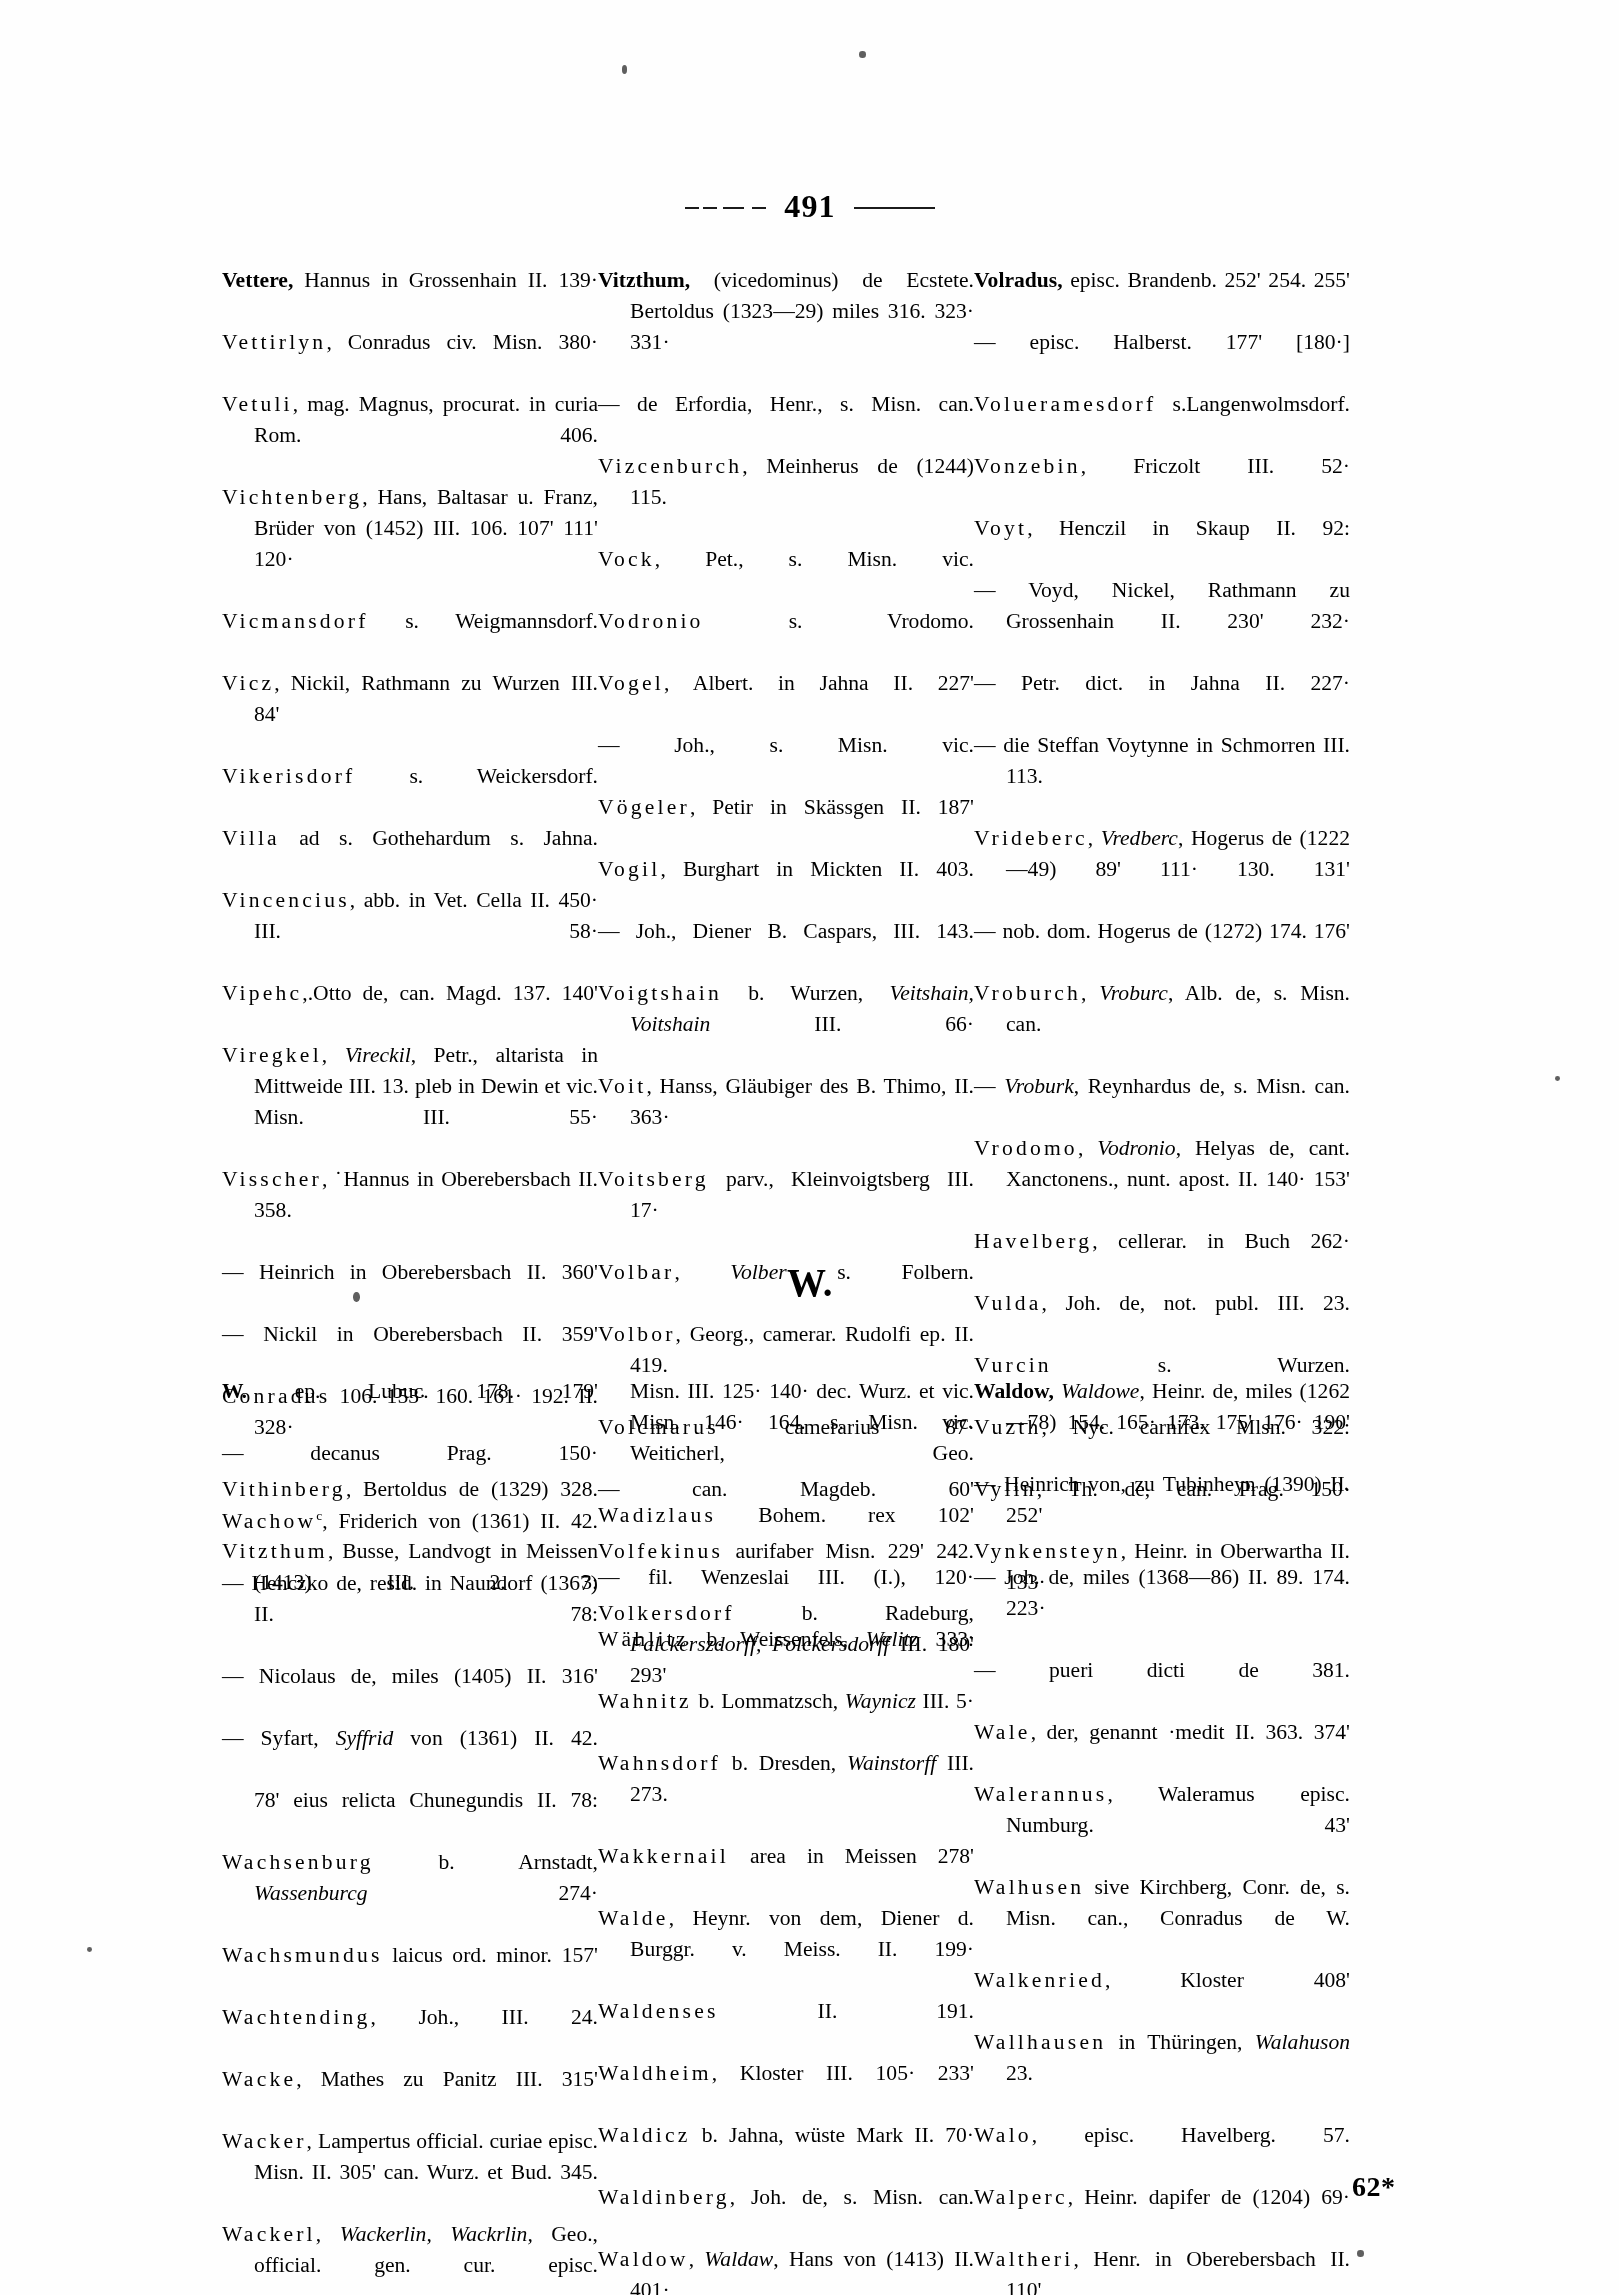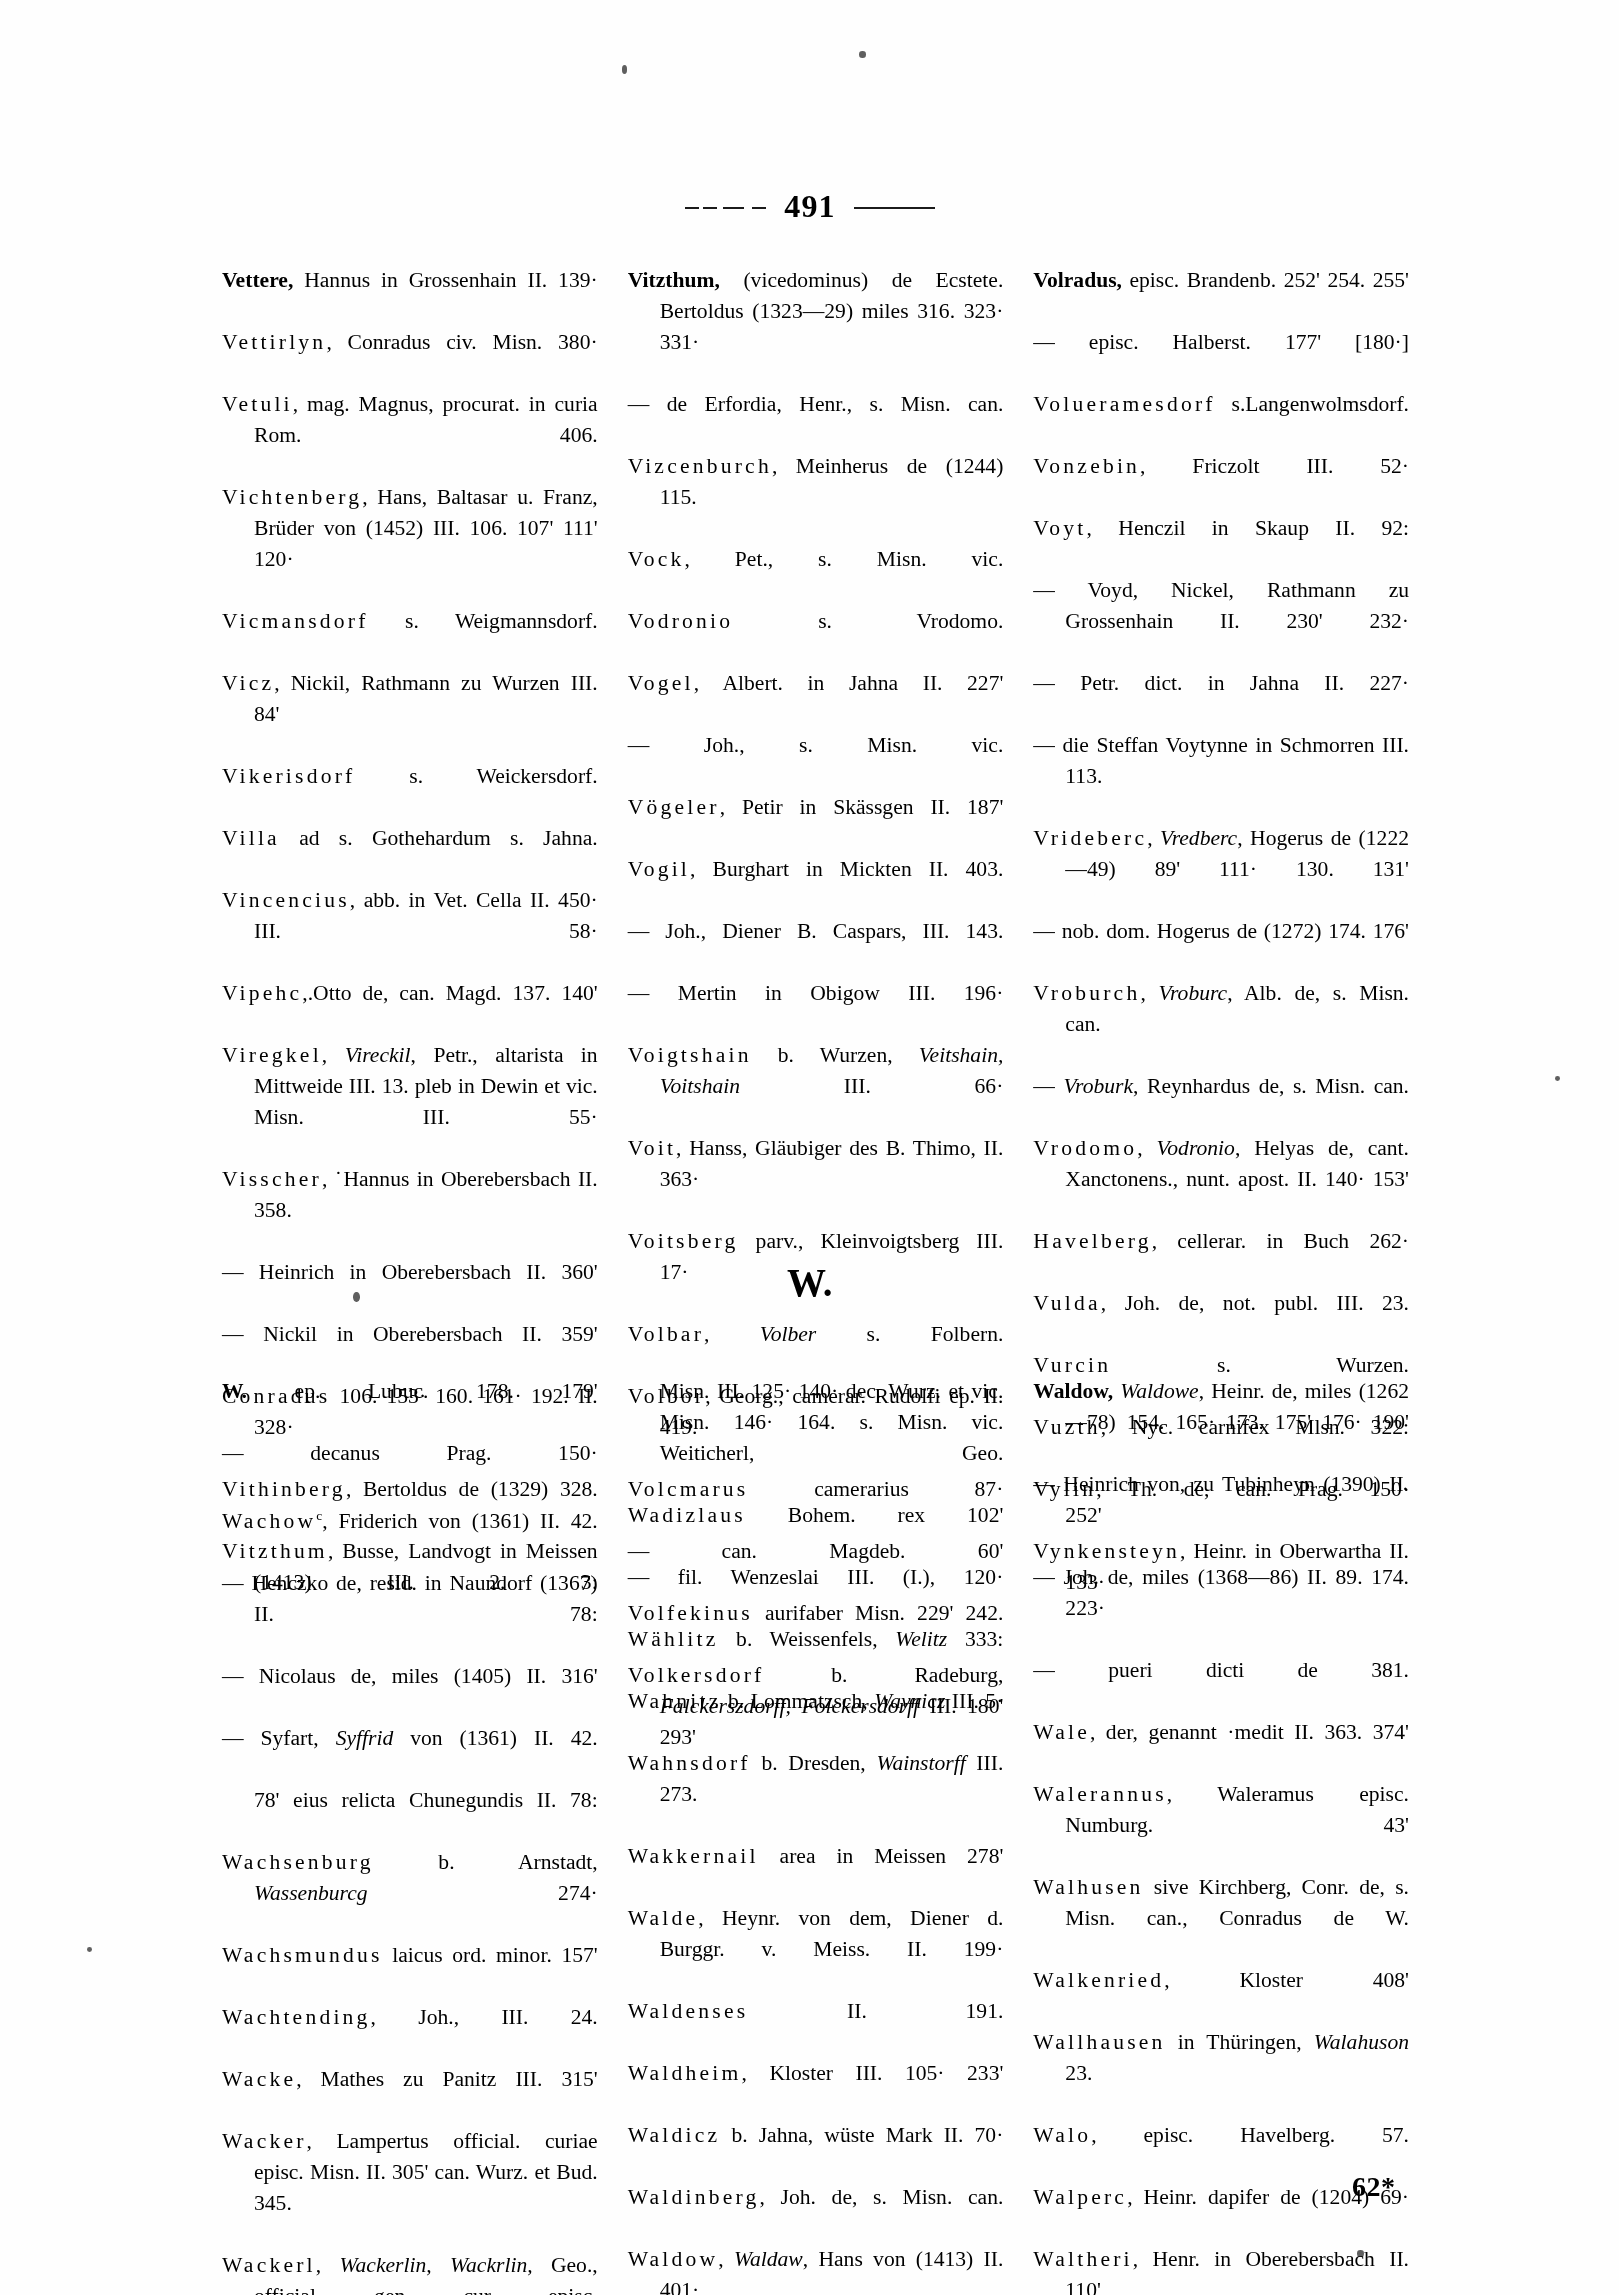--- a/index.html
+++ b/index.html
@@ -55,21 +55,20 @@
     background: repeating-linear-gradient(to right,#1b1b1b 0 14px,transparent 14px 18.4px,#1b1b1b 18.4px 32px,transparent 32px 38px,#1b1b1b 38px 59px,transparent 59px 67px,#1b1b1b 67px 81px);
     height: 2.7px;
   }
 
   
   .cols {
     position: absolute;
     left: 222px;
     width: 1187px;
     display: flex;
-    gap: 30px;
   }
   .cols.block-v { top: 265px; }
   .cols.block-w { top: 1376px; }
 
   .col {
     width: 376px;
     font-size: 21.6px;
     line-height: 31px;
   }
 
@@ -155,21 +154,20 @@
       <p class="entry"><span class="hdw">Vitzthum,</span> (vicedominus) de Ecstete. Bertoldus (1323—29) miles 316. 323· 331·</p>
       <p class="entry dash">— de Erfordia, Henr., s. Misn. can.</p>
       <p class="entry"><span class="sp">Vizcenburch</span>, Meinherus de (1244) 115.</p>
       <p class="entry"><span class="sp">Vock</span>, Pet., s. Misn. vic.</p>
       <p class="entry"><span class="sp">Vodronio</span> s. Vrodomo.</p>
       <p class="entry"><span class="sp">Vogel</span>, Albert. in Jahna II. 227'</p>
       <p class="entry dash">— Joh., s. Misn. vic.</p>
       <p class="entry"><span class="sp">Vögeler</span>, Petir in Skässgen II. 187'</p>
       <p class="entry"><span class="sp">Vogil</span>, Burghart in Mickten II. 403.</p>
       <p class="entry dash">— Joh., Diener B. Caspars, III. 143.</p>
-      <p class="entry dash">— Mertin in Obigow III. 196·</p>
       <p class="entry"><span class="sp">Voigtshain</span> b. Wurzen, <span class="it">Veitshain, Voitshain</span> III. 66·</p>
       <p class="entry"><span class="sp">Voit</span>, Hanss, Gläubiger des B. Thimo, II. 363·</p>
       <p class="entry"><span class="sp">Voitsberg</span> parv., Kleinvoigtsberg III. 17·</p>
       <p class="entry"><span class="sp">Volbar</span>, <span class="it">Volber</span> s. Folbern.</p>
       <p class="entry"><span class="sp">Volbor</span>, Georg., camerar. Rudolfi ep. II. 419.</p>
       <p class="entry"><span class="sp">Volcmarus</span> camerarius 87·</p>
       <p class="entry dash">— can. Magdeb. 60'</p>
       <p class="entry"><span class="sp">Volfekinus</span> aurifaber Misn. 229' 242.</p>
       <p class="entry"><span class="sp">Volkersdorf</span> b. Radeburg, <span class="it">Falckerszdorff, Folckersdorff</span> III. 180' 293'</p>
     </div>

